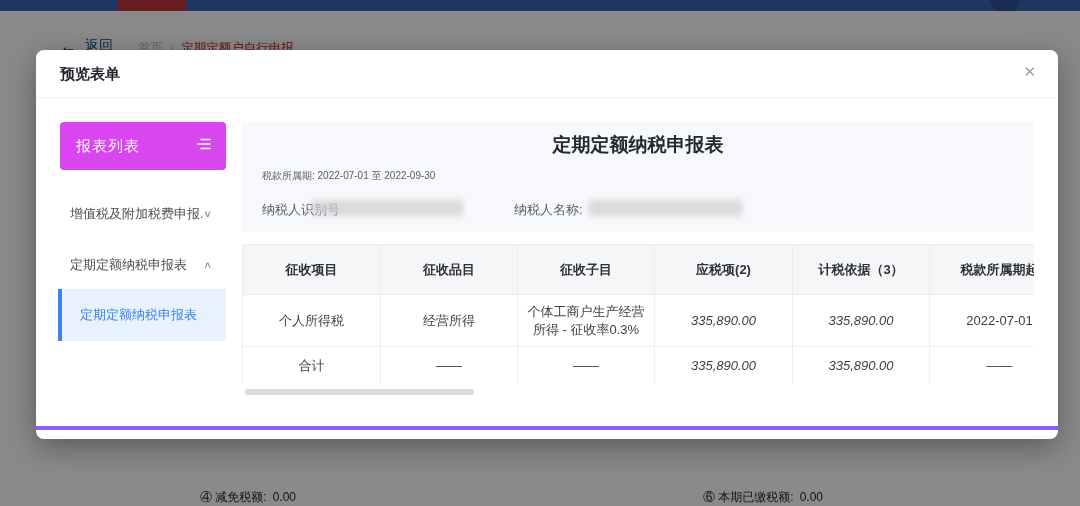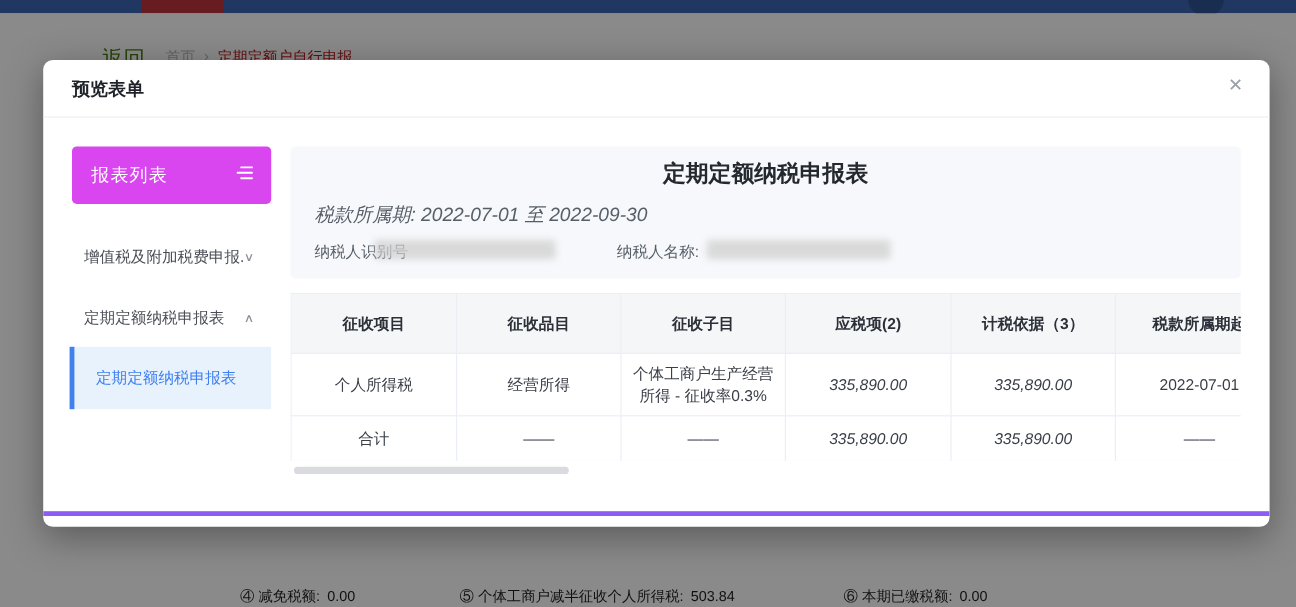--- a/index.html
+++ b/index.html
@@ -9,21 +9,21 @@
   .screen { position:relative; width:1080px; height:506px; overflow:hidden; background:#fff; }
 
   
   .navbar { position:absolute; top:0; left:0; width:1080px; height:11px; background:#3c67b5; }
   .nav-logo { position:absolute; left:118px; top:0; width:68px; height:11px; background:#be3440; }
   .nav-avatar { position:absolute; left:990px; top:-16px; width:30px; height:30px; border-radius:50%; background:#2f5496; }
 
   .page-header { position:absolute; top:11px; left:0; width:1080px; height:50px; background:#fff; }
   .back-btn { position:absolute; left:60px; top:26px; display:flex; align-items:center; gap:8px; cursor:pointer; }
   .back-arrow { font-size:17px; color:#333; line-height:1; }
-  .back-label { font-size:18px; color:#4d7c0f; }
+  .back-label { font-size:14px; color:#0c4a6e; }
   .breadcrumb { position:absolute; left:138px; top:29px; font-size:12.5px; display:flex; gap:7px; }
   .bc-home { color:#b8b8b8; cursor:pointer; }
   .bc-sep { color:#b8b8b8; }
   .bc-current { color:#b91c1c; }
 
   .page-bottom { position:absolute; top:487px; left:0; width:1080px; height:19px; background:#fff; font-size:12px; color:#1f1f1f; }
   .pb-item { position:absolute; top:2px; white-space:nowrap; }
   .pb-item .pb-val { margin-left:6px; }
   .pb-0 { left:200px; } .pb-1 { left:383px; } .pb-2 { left:703px; }
 
@@ -50,21 +50,21 @@
   .sb-active { position:absolute; left:-2px; top:167px; width:168px; height:52px; background:#e8f2fd;
                display:flex; align-items:center; cursor:pointer; }
   .sb-active-bar { position:absolute; left:0; top:0; width:4px; height:52px; background:#4080ef; }
   .sb-active-label { margin-left:22px; font-size:13px; color:#3d7ff0; }
 
   
   .content { position:absolute; left:206px; top:72px; width:792px; }
   .info-block { position:relative; width:792px; height:110px; background:#f7f8fb; border-radius:4px; }
   .form-title { position:absolute; top:10px; left:0; width:100%; text-align:center; font-size:19px;
                 font-weight:bold; color:#24292f; }
-  .period-line { position:absolute; left:20px; top:47px; font-size:16px; color:#565e68;font-style:italic; }
+  .period-line { position:absolute; left:20px; top:47px; font-size:10px; color:#565e68; }
   .tp-row { position:absolute; left:20px; top:78px; width:752px; height:18px; font-size:13px; color:#565e68; }
   .tp-id-label { position:absolute; left:0; top:1px; }
   .blur-box { position:absolute; background:#cfcfcf; border-radius:2px; filter:blur(3px); opacity:0.75; }
   .blur-id { left:50px; top:0; width:151px; height:16px; }
   .tp-name-label { position:absolute; left:252px; top:1px; }
   .blur-name { left:327px; top:0; width:153px; height:16px; }
 
   
   .table-wrap { position:absolute; top:122px; left:0; width:792px; height:140px; overflow:hidden; }
   table.report { border-collapse:collapse; table-layout:fixed; width:827px; font-size:13px; }
@@ -102,21 +102,20 @@
     </div>
     <div class="breadcrumb">
       <span class="bc-home">首页</span>
       <span class="bc-sep">›</span>
       <span class="bc-current">定期定额户自行申报</span>
     </div>
   </div>
 
   <div class="page-bottom">
     <span class="pb-item pb-0"><span>④ 减免税额:</span><span class="pb-val">0.00</span></span>
-    <span class="pb-item pb-1"><span>⑤ 个体工商户减半征收个人所得税:</span><span class="pb-val">503.84</span></span>
     <span class="pb-item pb-2"><span>⑥ 本期已缴税额:</span><span class="pb-val">0.00</span></span>
   </div>
 
   <div class="overlay"></div>
 
   <div class="modal">
     <div class="modal-header">
       <div class="modal-title">预览表单</div>
       <div class="modal-close">✕</div>
     </div>

